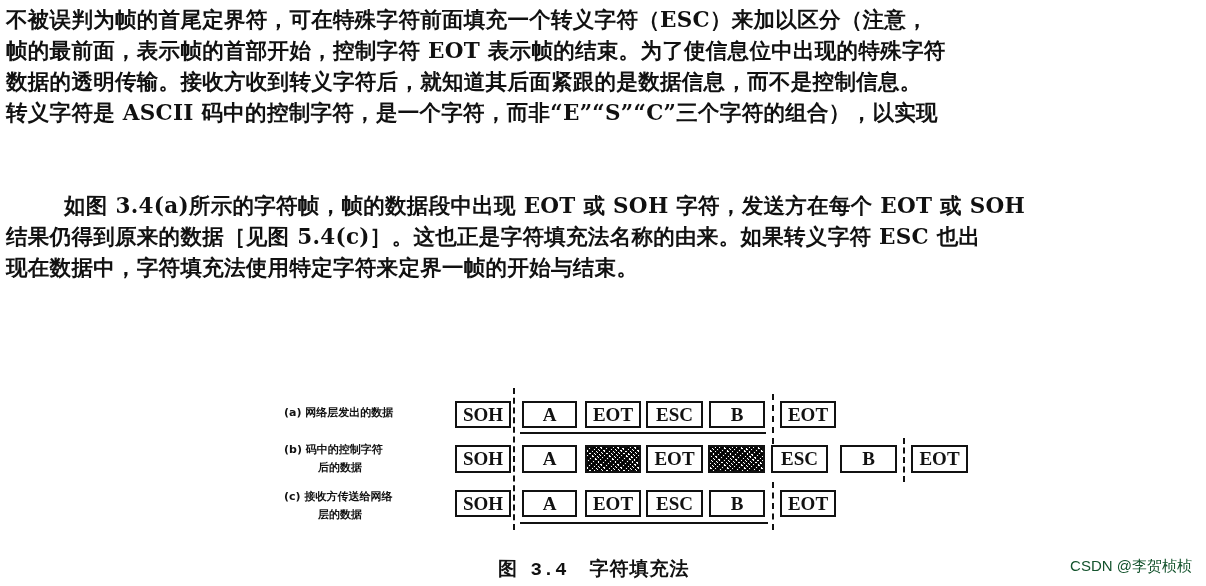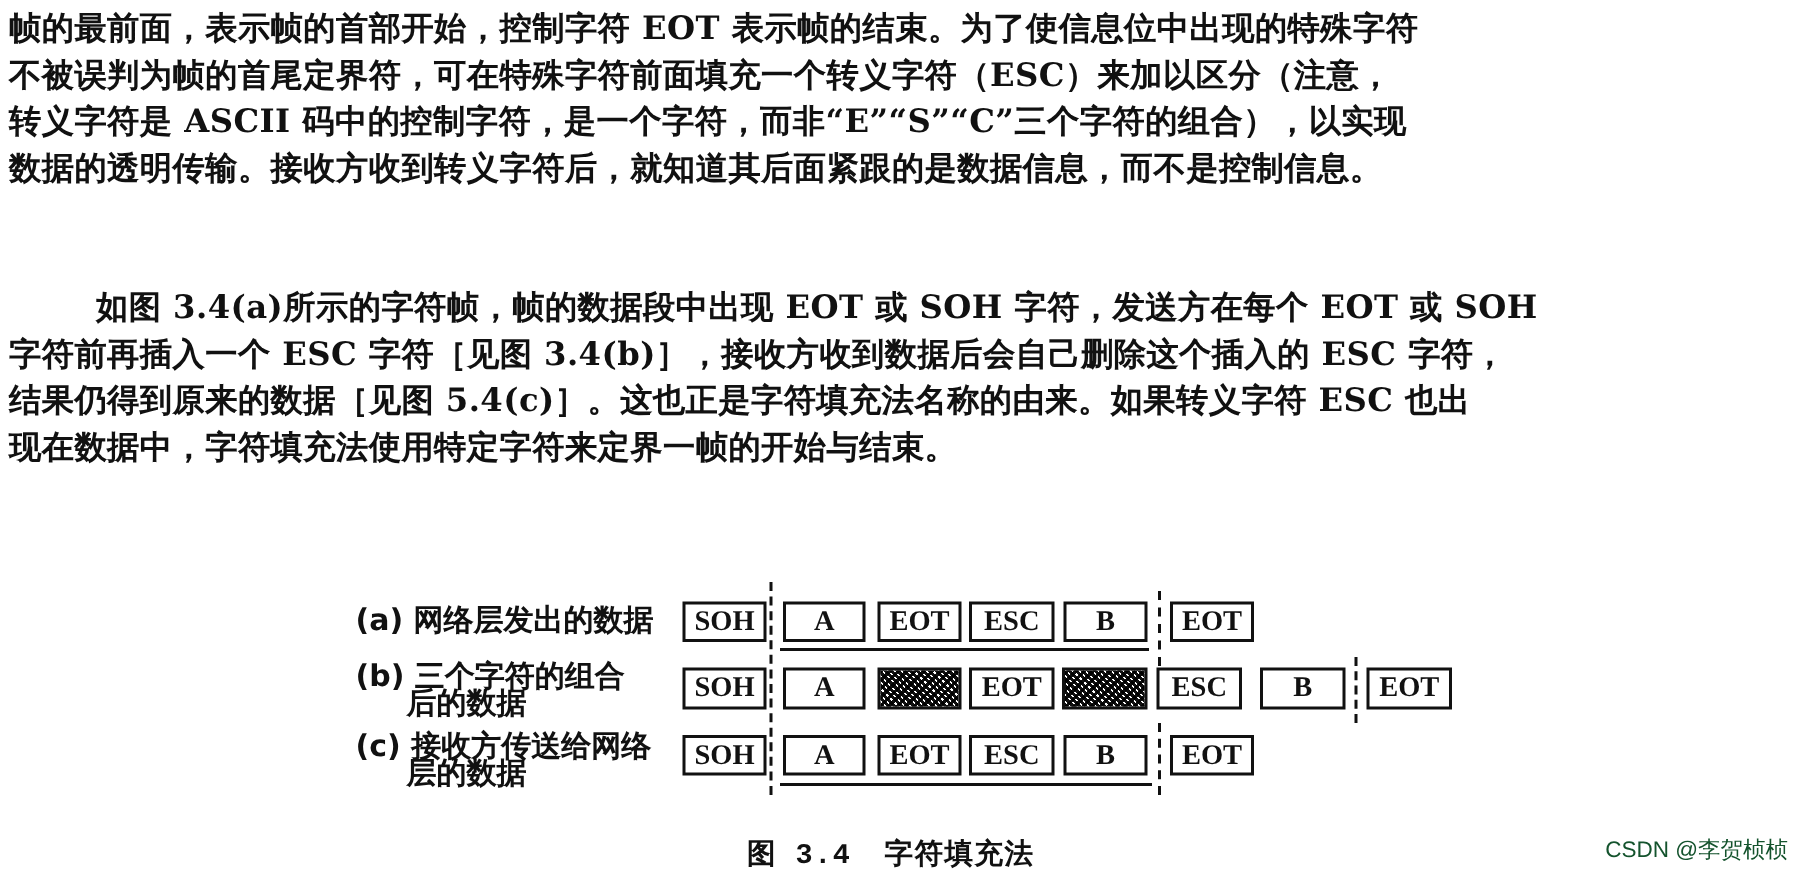--- a/index.html
+++ b/index.html
@@ -11,22 +11,23 @@
     position: absolute; left: 6px; width: 1196px;
     font-size: 21.5px; line-height: 31px; font-weight: bold;
     text-align: justify; letter-spacing: 0.3px;
   }
   .para .line { display: block; white-space: nowrap; height: 31px; }
   .indent { padding-left: 58px; }
   #p1 { top: 4px; }
   #p2 { top: 190px; }
 
   .fig-label {
-    position: absolute; font-size: 20px; line-height: 18px; font-weight: bold;
+    position: absolute; font-size: 11px; line-height: 18px; font-weight: bold;
     font-family: "DejaVu Sans", "Liberation Sans", sans-serif;
+    margin-left: 47px;
   }
   .box {
     position: absolute; border: 2.5px solid #111; box-sizing: border-box;
     display: flex; align-items: center; justify-content: center;
     font-size: 19px; font-weight: bold; font-family: "Liberation Serif", "DejaVu Serif", serif;
     background: #fff;
   }
   .box.hatch {
     background:
       repeating-linear-gradient(45deg, #111 0 2px, #fff 2px 3px),
@@ -44,40 +45,39 @@
   .caption .num { margin-right: 22px; }
   .watermark {
     position: absolute; right: 14px; top: 557px; font-size: 15px; color: #14532d;
     font-family: "Liberation Sans", "DejaVu Sans", sans-serif;
   }
 </style>
 </head>
 <body>
 
 <div id="p1" class="para">
+  <span class="line">不被误判为帧的首尾定界符，可在特殊字符前面填充一个转义字符（ESC）来加以区分（注意，</span>
   <span class="line">帧的最前面，表示帧的首部开始，控制字符 EOT 表示帧的结束。为了使信息位中出现的特殊字符</span>
-  <span class="line">不被误判为帧的首尾定界符，可在特殊字符前面填充一个转义字符（ESC）来加以区分（注意，</span>
+  <span class="line">数据的透明传输。接收方收到转义字符后，就知道其后面紧跟的是数据信息，而不是控制信息。</span>
   <span class="line">转义字符是 ASCII 码中的控制字符，是一个字符，而非“E”“S”“C”三个字符的组合），以实现</span>
-  <span class="line">数据的透明传输。接收方收到转义字符后，就知道其后面紧跟的是数据信息，而不是控制信息。</span>
 </div>
 
 <div id="p2" class="para">
   <span class="line indent">如图 3.4(a)所示的字符帧，帧的数据段中出现 EOT 或 SOH 字符，发送方在每个 EOT 或 SOH</span>
-  <span class="line">字符前再插入一个 ESC 字符［见图 3.4(b)］，接收方收到数据后会自己删除这个插入的 ESC 字符，</span>
   <span class="line">结果仍得到原来的数据［见图 5.4(c)］。这也正是字符填充法名称的由来。如果转义字符 ESC 也出</span>
   <span class="line">现在数据中，字符填充法使用特定字符来定界一帧的开始与结束。</span>
 </div>
 
 <div>
 
   <div class="fig-label" style="left:237px; top:404px;">
     <div>(a) 网络层发出的数据</div>
   </div>
   <div class="fig-label" style="left:237px; top:441px;">
-    <div>(b) 三个字符的组合</div>
+    <div>(b) 码中的控制字符</div>
     <div style="padding-left:34px;">后的数据</div>
   </div>
   <div class="fig-label" style="left:237px; top:488px;">
     <div>(c) 接收方传送给网络</div>
     <div style="padding-left:34px;">层的数据</div>
   </div>
 
   <div class="dash" style="left:513px; top:388px; height:142px;"></div>
   <div class="dash" style="left:772px; top:394px; height:50px;"></div>
   <div class="dash" style="left:903px; top:438px; height:44px;"></div>

